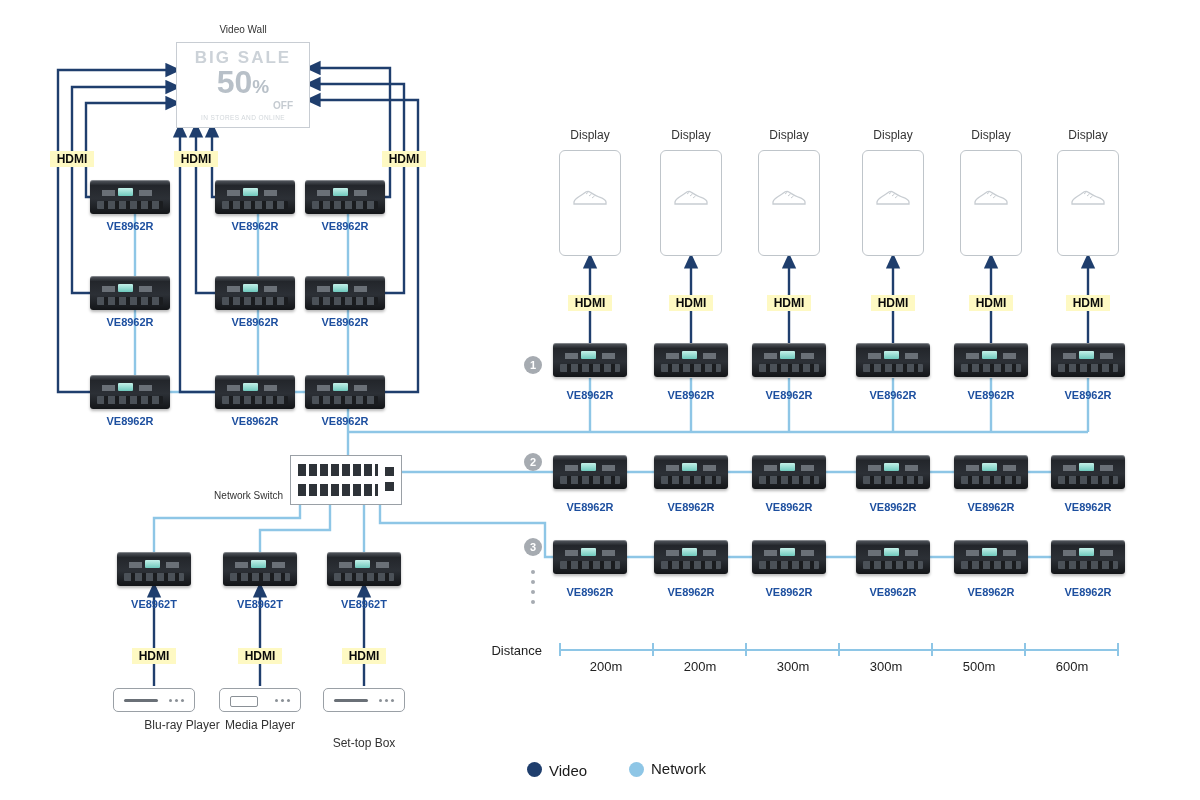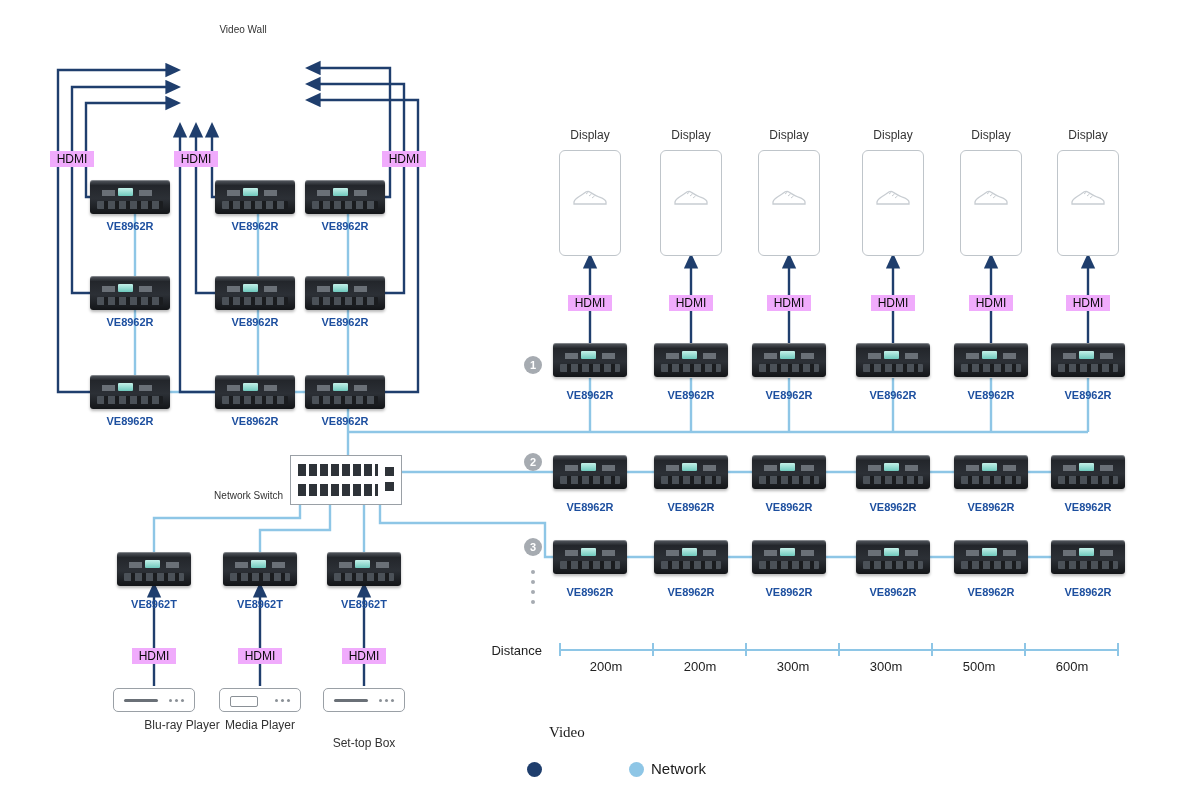--- a/index.html
+++ b/index.html
@@ -14,22 +14,22 @@
     background:linear-gradient(180deg,#c4f1e9,#6fc9bd);
     box-shadow:-17px 1px 0 -1px #6a7077,20px 1px 0 -1px #6a7077;}
   .device::after{content:"";position:absolute;left:7px;right:7px;bottom:5px;height:8px;border-radius:1px;
     background:repeating-linear-gradient(90deg,#4b5158 0 7px,#1a1c1f 7px 11px);}
   .w80{width:80px;}
   .dev-label{position:absolute;z-index:2;width:74px;text-align:center;
     font-size:11px;font-weight:bold;color:#1d4f9f;}
   .dev-label.w80{width:80px;}
   
   .lbl{position:absolute;z-index:2;font-size:10px;color:#333;}
-  .hdmi{position:absolute;z-index:3;width:44px;text-align:center;background:#f0abfc;
-    font-size:12px;font-weight:normal;color:#0a0a0a;padding:1px 0;}
+  .hdmi{position:absolute;z-index:3;width:44px;text-align:center;background:#fef9c3;
+    font-size:12px;font-weight:bold;color:#0a0a0a;padding:1px 0;}
   
   .sign{position:absolute;left:176px;top:42px;width:134px;height:86px;z-index:2;background:#fff;
     border:1px solid #c8cdd3;display:flex;flex-direction:column;align-items:center;box-sizing:border-box;}
   .sign-big{font-weight:bold;font-size:17px;letter-spacing:2px;color:#ccd2d8;margin-top:5px;}
   .sign-50{font-weight:bold;font-size:32px;line-height:28px;color:#b8c0c8;}
   .sign-50 .pct{font-size:19px;}
   .sign-off{align-self:flex-end;margin-right:16px;font-weight:bold;font-size:10px;color:#c5cbd1;line-height:9px;}
   .sign-small{font-size:6.5px;color:#d2d7db;margin-top:4px;letter-spacing:.4px;}
   
   .switch{position:absolute;left:290px;top:455px;width:112px;height:50px;z-index:2;background:#fff;
@@ -109,20 +109,26 @@
       <path d="M991 343 V265" marker-end="url(#arw)"></path>
       <path d="M1088 343 V265" marker-end="url(#arw)"></path>
 
       <path d="M154 686 V594" marker-end="url(#arw)"></path>
       <path d="M260 686 V594" marker-end="url(#arw)"></path>
       <path d="M364 686 V594" marker-end="url(#arw)"></path>
     </g>
   </svg>
 
   <div class="lbl" style="left:176px;top:24px;width:134px;text-align:center;">Video Wall</div>
+  <div class="sign">
+    <div class="sign-big">BIG SALE</div>
+    <div class="sign-50"><span>50</span><span class="pct">%</span></div>
+    <div class="sign-off">OFF</div>
+    <div class="sign-small">IN STORES AND ONLINE</div>
+  </div>
 
   <div class="hdmi" style="left:50px;top:151px;">HDMI</div>
   <div class="hdmi" style="left:174px;top:151px;">HDMI</div>
   <div class="hdmi" style="left:382px;top:151px;">HDMI</div>
 
   <div class="device w80" style="left:90px;top:180px;"></div>
   <div class="device w80" style="left:215px;top:180px;"></div>
   <div class="device w80" style="left:305px;top:180px;"></div>
   <div class="dev-label w80" style="left:90px;top:220px;">VE8962R</div>
   <div class="dev-label w80" style="left:215px;top:220px;">VE8962R</div>
@@ -274,17 +280,17 @@
 
   <div class="dist-label" style="left:462px;top:643px;">Distance</div>
   <div class="tick-label" style="left:576px;top:659px;">200m</div>
   <div class="tick-label" style="left:670px;top:659px;">200m</div>
   <div class="tick-label" style="left:763px;top:659px;">300m</div>
   <div class="tick-label" style="left:856px;top:659px;">300m</div>
   <div class="tick-label" style="left:949px;top:659px;">500m</div>
   <div class="tick-label" style="left:1042px;top:659px;">600m</div>
 
   <div class="legend-dot video" style="left:527px;top:762px;"></div>
-  <div class="legend-label" style="left:549px;top:724px;font-family:Liberation Serif, serif;">Video</div>
+  <div class="legend-label" style="left:549px;top:762px;">Video</div>
   <div class="legend-dot network" style="left:629px;top:762px;"></div>
   <div class="legend-label" style="left:651px;top:760px;">Network</div>
 
 </div>
 
 </body></html>

